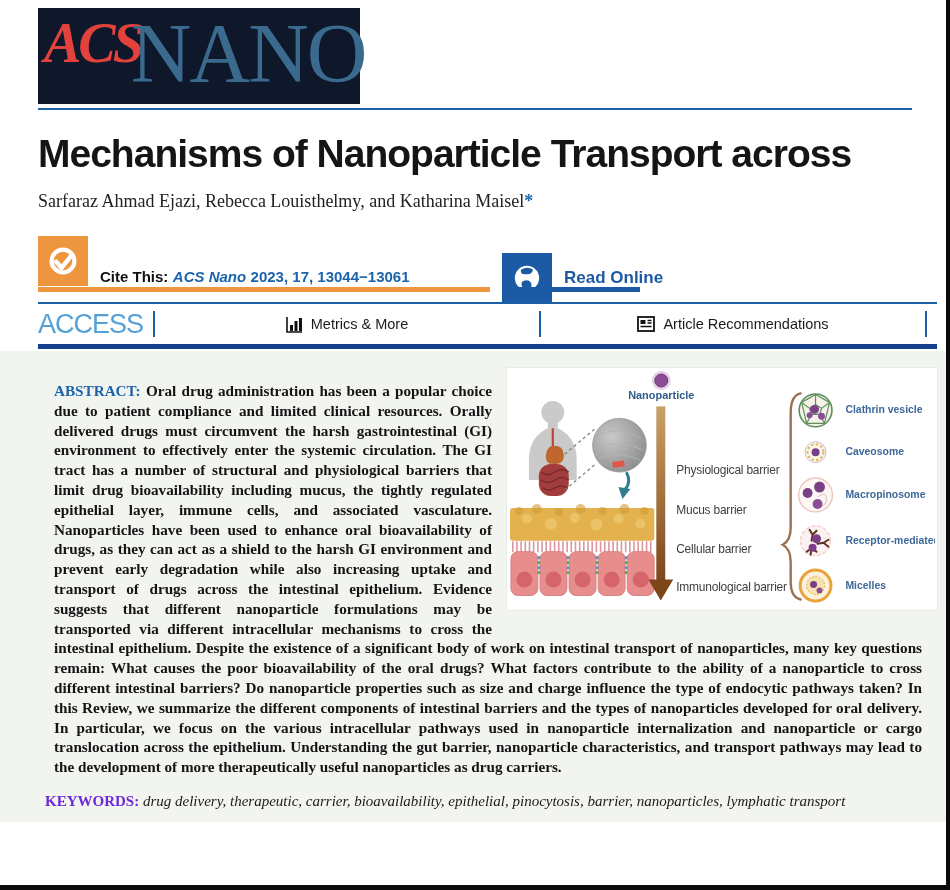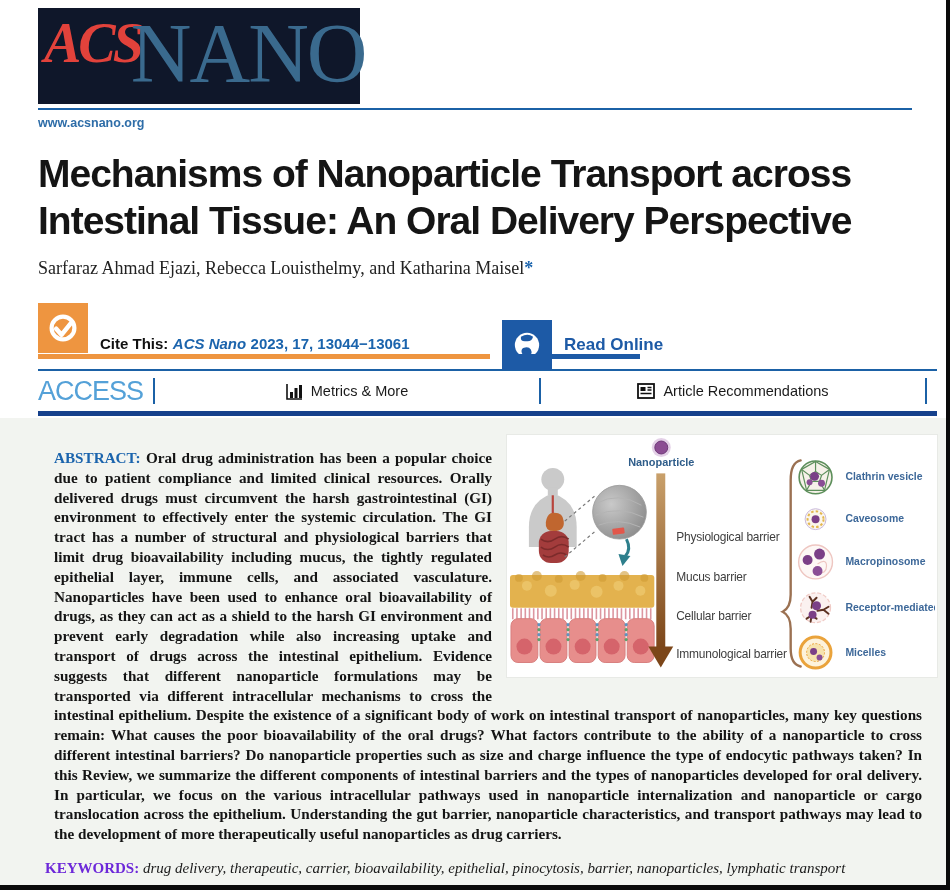--- a/index.html
+++ b/index.html
@@ -57,25 +57,23 @@
 </head>
 <body>
 
 <div class="page">
 
   <div class="logo-wrap">
     <span class="logo-acs">ACS</span>
     <span class="logo-nano">NANO</span>
   </div>
   <div class="rule-blue"></div>
-  <a class="site-url" href="#">www.acsnano.org</a>
 
   <h1 class="title">
     <span>Mechanisms of Nanoparticle Transport across</span><br>
-    <span>Intestinal Tissue: An Oral Delivery Perspective</span>
   </h1>
 
   <p class="authors"><span>Sarfaraz Ahmad Ejazi, Rebecca Louisthelmy, and Katharina Maisel</span><span class="star">*</span></p>
 
   <div class="cite-row">
     <div class="cite-left">
       <div class="icon-sq orange">
         <svg width="38" height="38" viewBox="0 0 50 50">
           <circle cx="25" cy="25" r="15" fill="none" stroke="#ffffff" stroke-width="5.5"></circle>
           <path d="M16,26 l7,8 l13,-16" fill="none" stroke="#ffffff" stroke-width="6" stroke-linecap="round" stroke-linejoin="round"></path>

